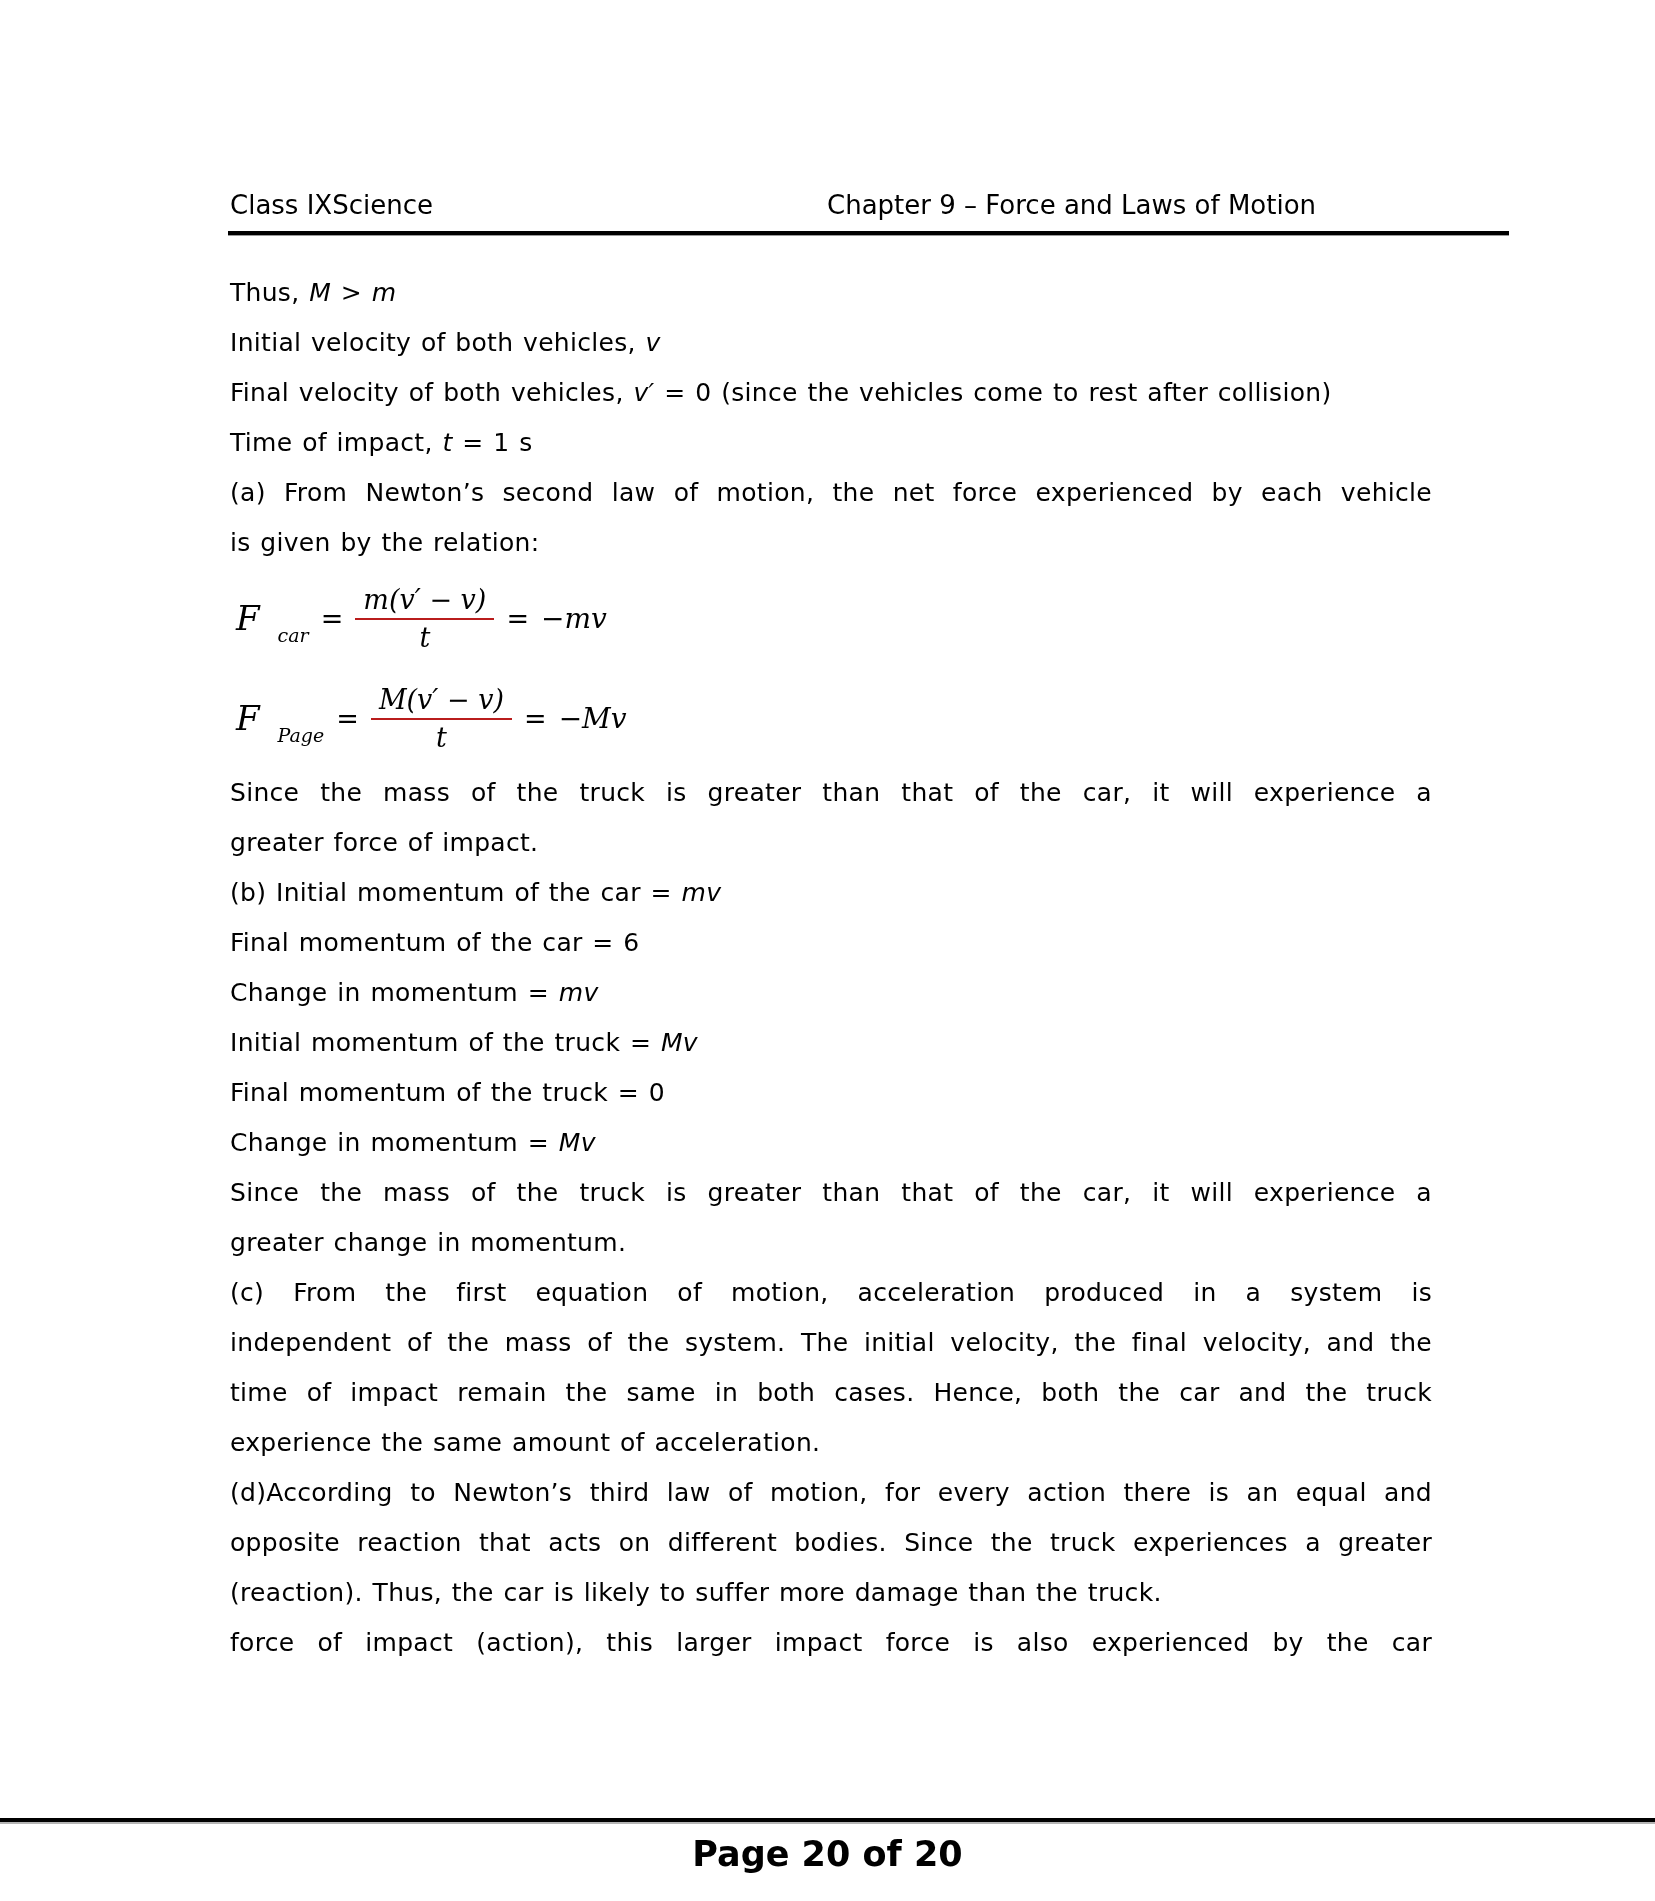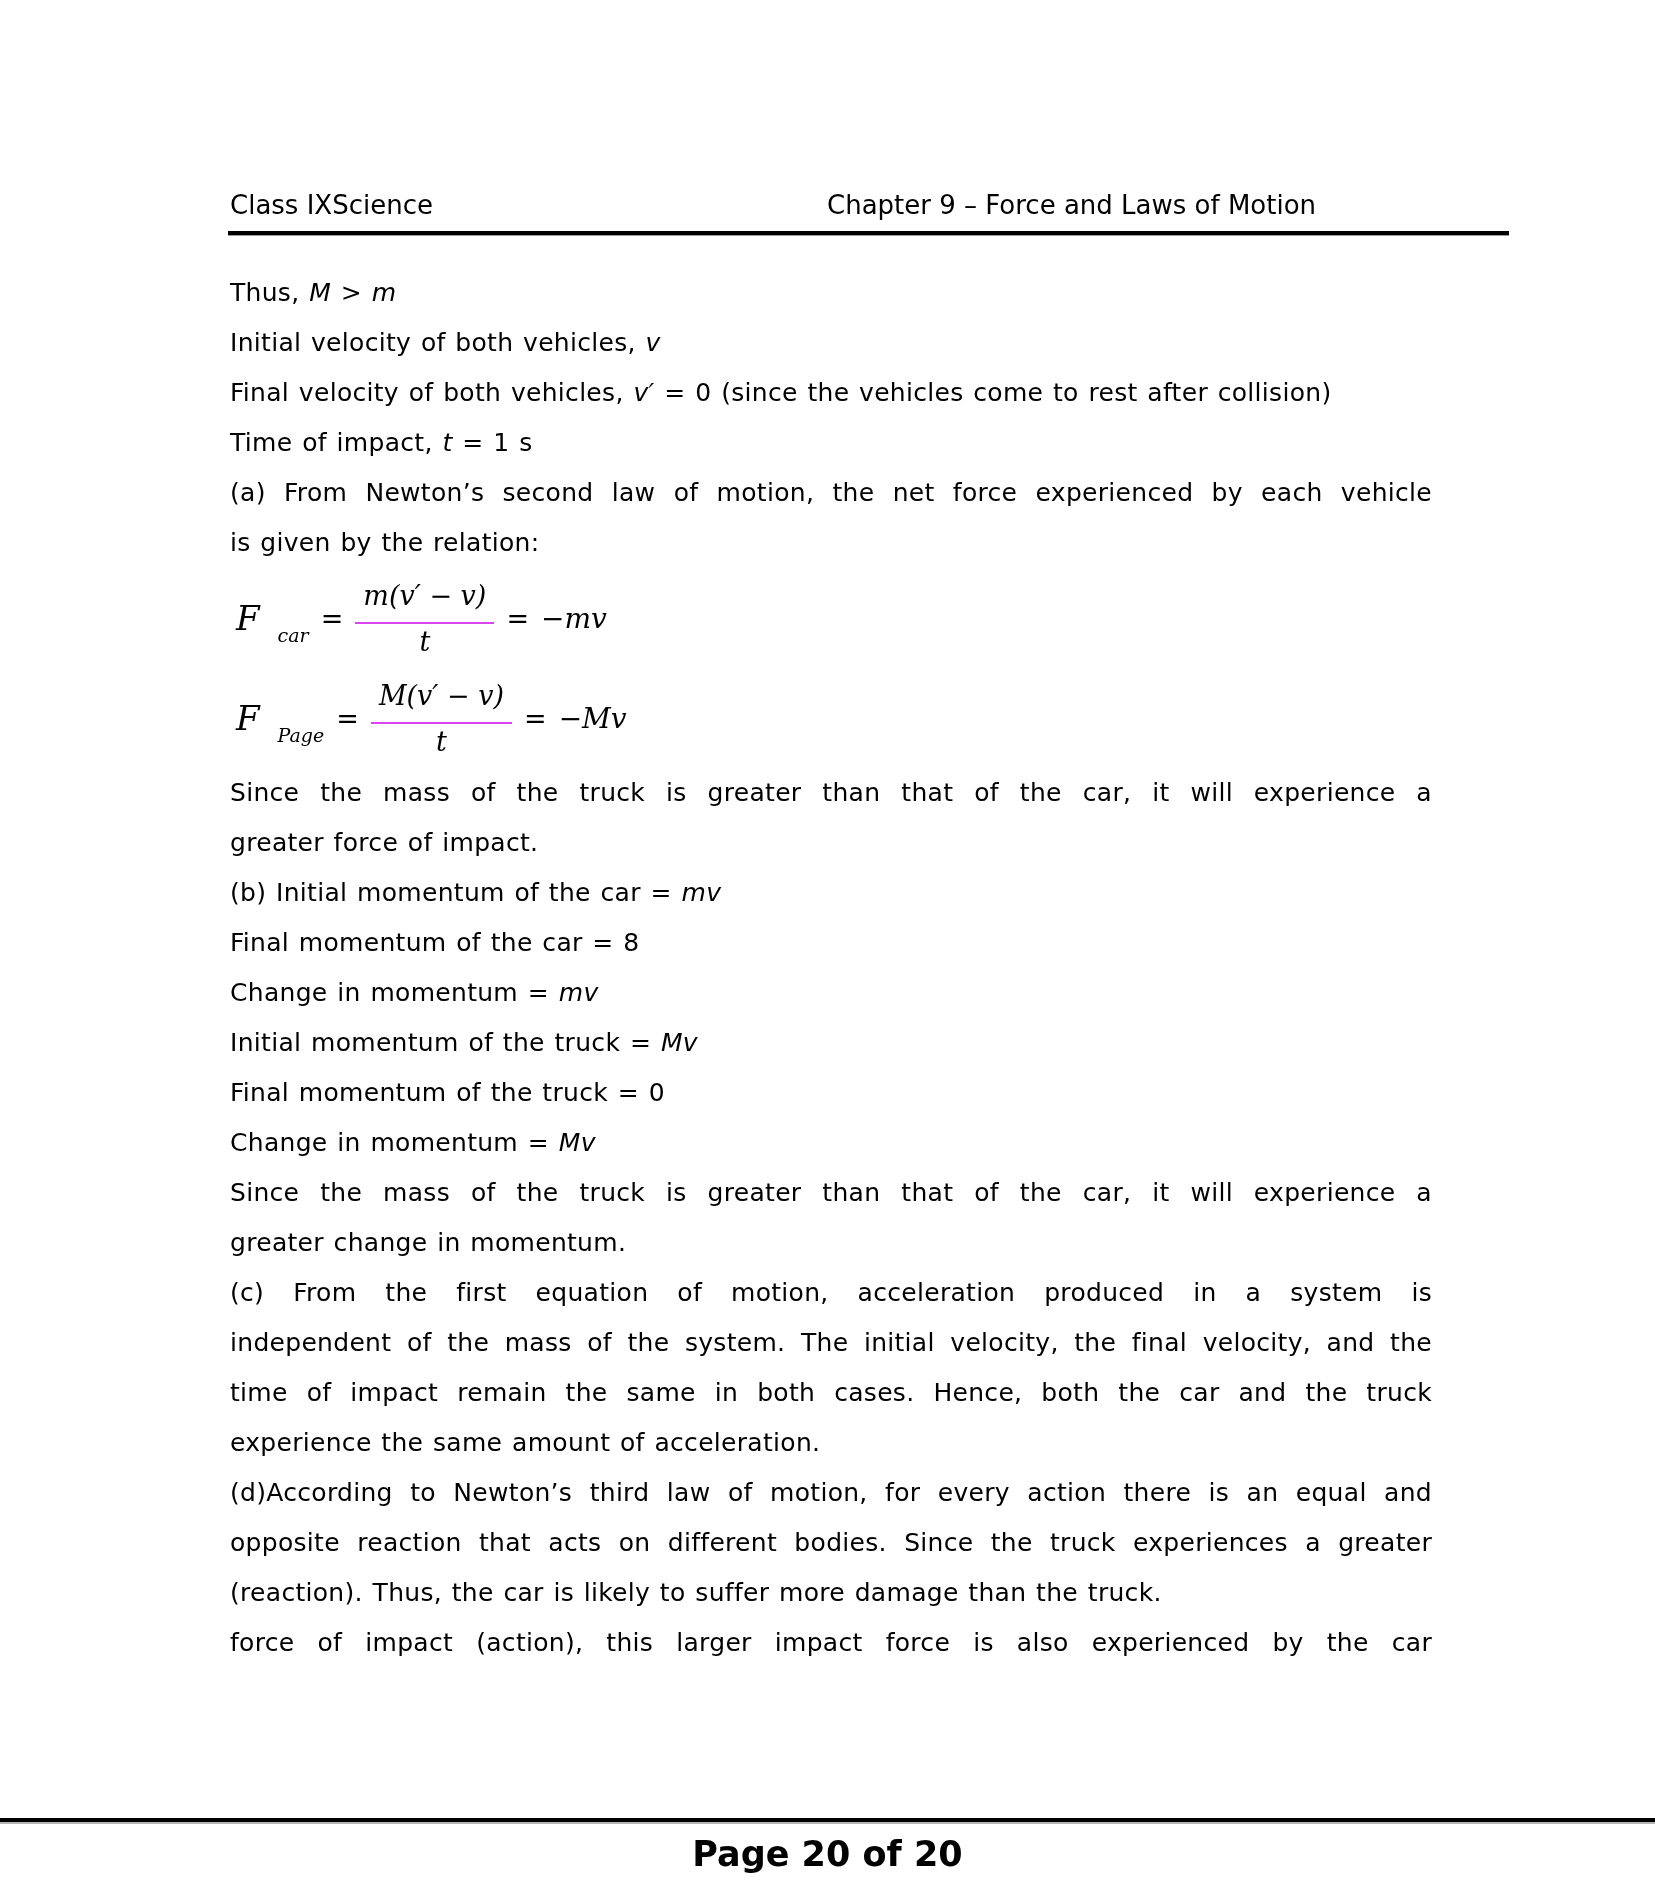--- a/index.html
+++ b/index.html
@@ -42,21 +42,21 @@
   .formula {
     height: 100px; display: flex; align-items: center;
     font-family: "DejaVu Serif", "Liberation Serif", serif;
     font-style: italic; letter-spacing: 0; word-spacing: 0;
     padding-left: 6px;
   }
   .f-lhs { font-size: 34px; }
   .f-sub { font-size: 19px; position: relative; top: 12px; margin-left: 18px; }
   .f-eq { font-size: 27px; margin: 0 12px; }
   .frac { display: inline-flex; flex-direction: column; align-items: center; font-size: 27px; }
-  .f-num { padding: 0 8px 11px 8px; border-bottom: 2px solid #d946ef; }
+  .f-num { padding: 0 8px 3px 8px; border-bottom: 2px solid #b91c1c; }
   .f-den { padding-top: 2px; }
   .f-res { font-size: 28px; }
 
   
   .footer-rule {
     position: absolute; left: 0; top: 1818px; width: 1655px;
     height: 4px; background: #000; border-bottom: 2px solid #b4b4b4;
   }
   .footer-text {
     position: absolute; left: 0; top: 1836px; width: 1655px;
@@ -96,21 +96,21 @@
       <span class="frac">
         <span class="f-num">M(v′ − v)</span>
         <span class="f-den">t</span>
       </span>
       <span class="f-eq">=</span>
       <span class="f-res">−Mv</span>
     </div>
     <div class="line just"><span>Since the mass of the truck is greater than that of the car, it will experience a</span></div>
     <div class="line"><span>greater force of impact.</span></div>
     <div class="line"><span>(b) Initial momentum of the car = </span><i>mv</i></div>
-    <div class="line"><span>Final momentum of the car = 8</span></div>
+    <div class="line"><span>Final momentum of the car = 6</span></div>
     <div class="line"><span>Change in momentum = </span><i>mv</i></div>
     <div class="line"><span>Initial momentum of the truck = </span><i>Mv</i></div>
     <div class="line"><span>Final momentum of the truck = 0</span></div>
     <div class="line"><span>Change in momentum = </span><i>Mv</i></div>
     <div class="line just"><span>Since the mass of the truck is greater than that of the car, it will experience a</span></div>
     <div class="line"><span>greater change in momentum.</span></div>
     <div class="line just"><span>(c) From the first equation of motion, acceleration produced in a system is</span></div>
     <div class="line just"><span>independent of the mass of the system. The initial velocity, the final velocity, and the</span></div>
     <div class="line just"><span>time of impact remain the same in both cases. Hence, both the car and the truck</span></div>
     <div class="line"><span>experience the same amount of acceleration.</span></div>

